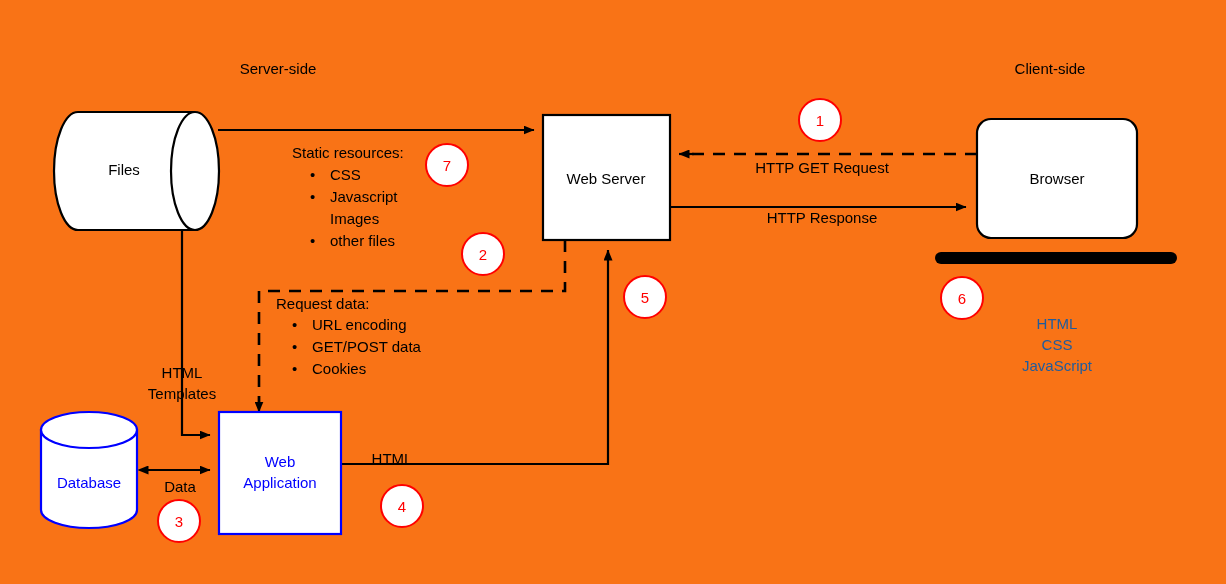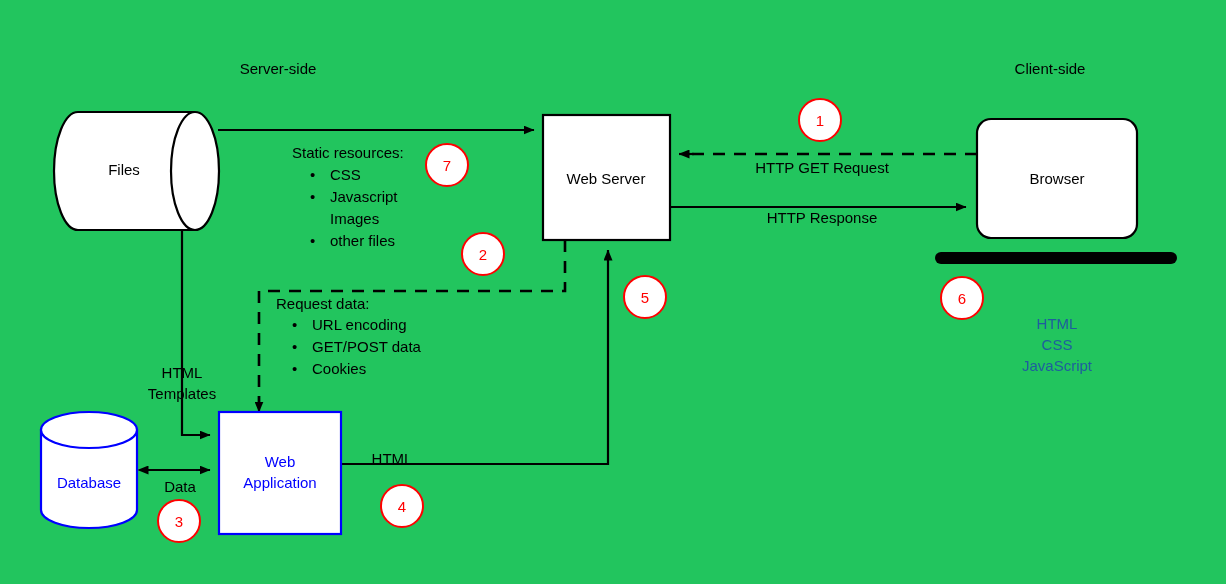--- a/index.html
+++ b/index.html
@@ -7,21 +7,21 @@
     padding: 0;
     background: #ffffff;
   }
   body {
     font-family: "Liberation Sans", sans-serif;
   }
   #diagram-root {
     position: relative;
     width: 1226px;
     height: 584px;
-    background: #22c55e;
+    background: #f97316;
     overflow: hidden;
   }
   svg.layer {
     position: absolute;
     top: 0;
     left: 0;
     width: 1226px;
     height: 584px;
   }
   .node-text {

